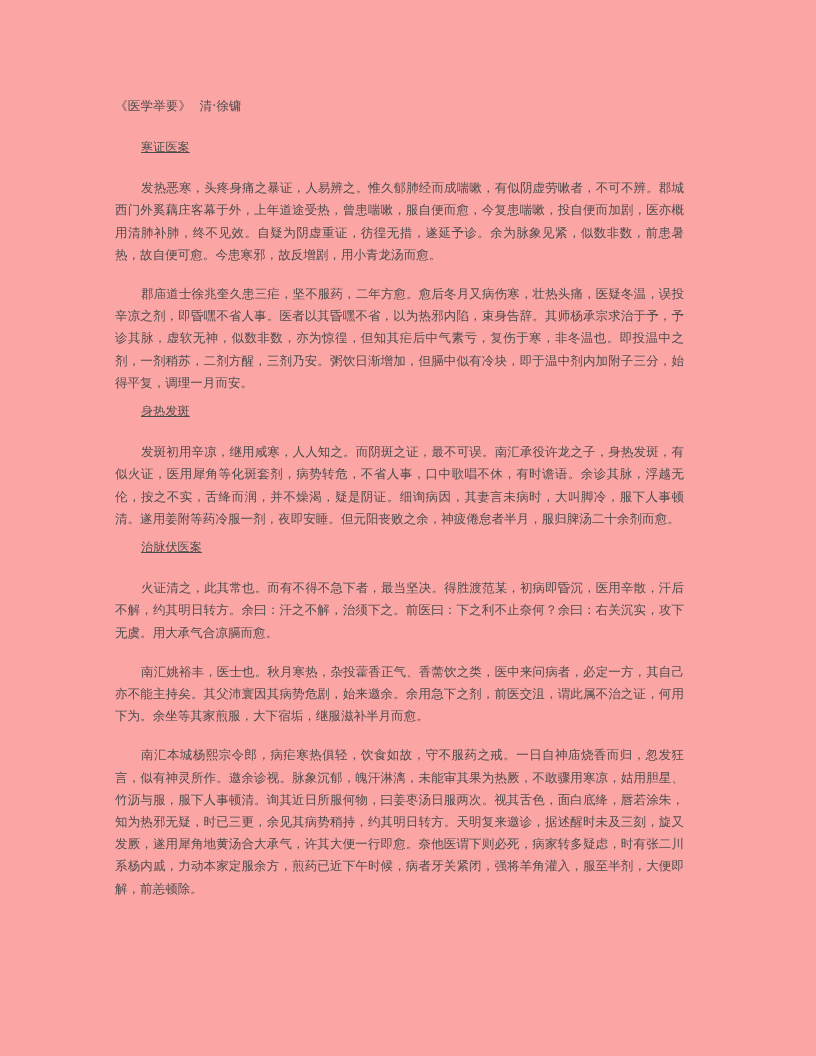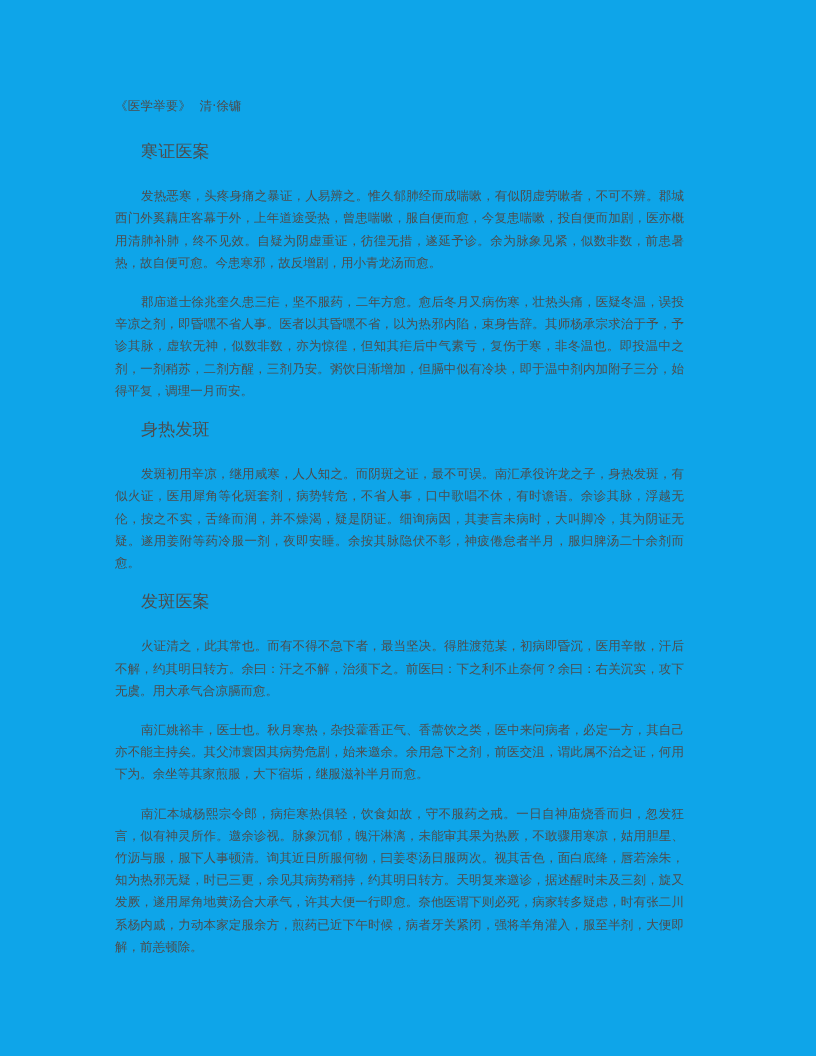--- a/index.html
+++ b/index.html
@@ -11,38 +11,39 @@
     width: 816px;
     height: 1056px;
     overflow: hidden;
     font-family: "DejaVu Serif", "Liberation Serif", serif;
     color: #4a4a4a;
   }
   .page {
     box-sizing: border-box;
     width: 816px;
     height: 1056px;
-    background: #0ea5e9;
+    background: #fca5a5;
     padding: 96px 120px 0 115px;
   }
   .doc-title {
     font-size: 12.5px;
     line-height: 1.6;
     color: #4d4d4d;
     letter-spacing: 0.2px;
     margin: 0 0 22px 0;
     white-space: pre;
   }
   .section-heading {
-    font-size: 17px;
+    font-size: 12px;
     line-height: 1.6;
     color: #4d4d4d;
-    margin: 14px 0 20px 0;
+    margin: 8px 0 20px 0;
     padding-left: 26px;
     letter-spacing: 0.2px;
+    text-decoration: underline;
   }
   .para {
     font-size: 12.5px;
     line-height: 22.2px;
     color: #4d4d4d;
     margin: 0 12px 17px 0;
     text-indent: 26px;
     text-align: justify;
     text-justify: inter-ideograph;
     letter-spacing: 0.05px;
@@ -59,24 +60,24 @@
   <p class="doc-title">《医学举要》  清·徐镛</p>
 
   <div class="block">
     <p class="section-heading">寒证医案</p>
     <p class="para">发热恶寒，头疼身痛之暴证，人易辨之。惟久郁肺经而成喘嗽，有似阴虚劳嗽者，不可不辨。郡城西门外奚藕庄客幕于外，上年道途受热，曾患喘嗽，服自便而愈，今复患喘嗽，投自便而加剧，医亦概用清肺补肺，终不见效。自疑为阴虚重证，彷徨无措，遂延予诊。余为脉象见紧，似数非数，前患暑热，故自便可愈。今患寒邪，故反增剧，用小青龙汤而愈。</p>
     <p class="para">郡庙道士徐兆奎久患三疟，坚不服药，二年方愈。愈后冬月又病伤寒，壮热头痛，医疑冬温，误投辛凉之剂，即昏嘿不省人事。医者以其昏嘿不省，以为热邪内陷，束身告辞。其师杨承宗求治于予，予诊其脉，虚软无神，似数非数，亦为惊徨，但知其疟后中气素亏，复伤于寒，非冬温也。即投温中之剂，一剂稍苏，二剂方醒，三剂乃安。粥饮日渐增加，但膈中似有冷块，即于温中剂内加附子三分，始得平复，调理一月而安。</p>
   </div>
 
   <div class="block">
     <p class="section-heading">身热发斑</p>
-    <p class="para">发斑初用辛凉，继用咸寒，人人知之。而阴斑之证，最不可误。南汇承役许龙之子，身热发斑，有似火证，医用犀角等化斑套剂，病势转危，不省人事，口中歌唱不休，有时谵语。余诊其脉，浮越无伦，按之不实，舌绛而润，并不燥渴，疑是阴证。细询病因，其妻言未病时，大叫脚冷，其为阴证无疑。遂用姜附等药冷服一剂，夜即安睡。余按其脉隐伏不彰，神疲倦怠者半月，服归脾汤二十余剂而愈。</p>
+    <p class="para">发斑初用辛凉，继用咸寒，人人知之。而阴斑之证，最不可误。南汇承役许龙之子，身热发斑，有似火证，医用犀角等化斑套剂，病势转危，不省人事，口中歌唱不休，有时谵语。余诊其脉，浮越无伦，按之不实，舌绛而润，并不燥渴，疑是阴证。细询病因，其妻言未病时，大叫脚冷，服下人事顿清。遂用姜附等药冷服一剂，夜即安睡。但元阳丧败之余，神疲倦怠者半月，服归脾汤二十余剂而愈。</p>
   </div>
 
   <div class="block">
-    <p class="section-heading">发斑医案</p>
+    <p class="section-heading">治脉伏医案</p>
     <p class="para">火证清之，此其常也。而有不得不急下者，最当坚决。得胜渡范某，初病即昏沉，医用辛散，汗后不解，约其明日转方。余曰：汗之不解，治须下之。前医曰：下之利不止奈何？余曰：右关沉实，攻下无虞。用大承气合凉膈而愈。</p>
     <p class="para">南汇姚裕丰，医士也。秋月寒热，杂投藿香正气、香薷饮之类，医中来问病者，必定一方，其自己亦不能主持矣。其父沛寰因其病势危剧，始来邀余。余用急下之剂，前医交沮，谓此属不治之证，何用下为。余坐等其家煎服，大下宿垢，继服滋补半月而愈。</p>
     <p class="para">南汇本城杨熙宗令郎，病疟寒热俱轻，饮食如故，守不服药之戒。一日自神庙烧香而归，忽发狂言，似有神灵所作。邀余诊视。脉象沉郁，魄汗淋漓，未能审其果为热厥，不敢骤用寒凉，姑用胆星、竹沥与服，服下人事顿清。询其近日所服何物，曰姜枣汤日服两次。视其舌色，面白底绛，唇若涂朱，知为热邪无疑，时已三更，余见其病势稍持，约其明日转方。天明复来邀诊，据述醒时未及三刻，旋又发厥，遂用犀角地黄汤合大承气，许其大便一行即愈。奈他医谓下则必死，病家转多疑虑，时有张二川系杨内戚，力动本家定服余方，煎药已近下午时候，病者牙关紧闭，强将羊角灌入，服至半剂，大便即解，前恙顿除。</p>
   </div>
 
 
 </div>
 
 </body></html>

